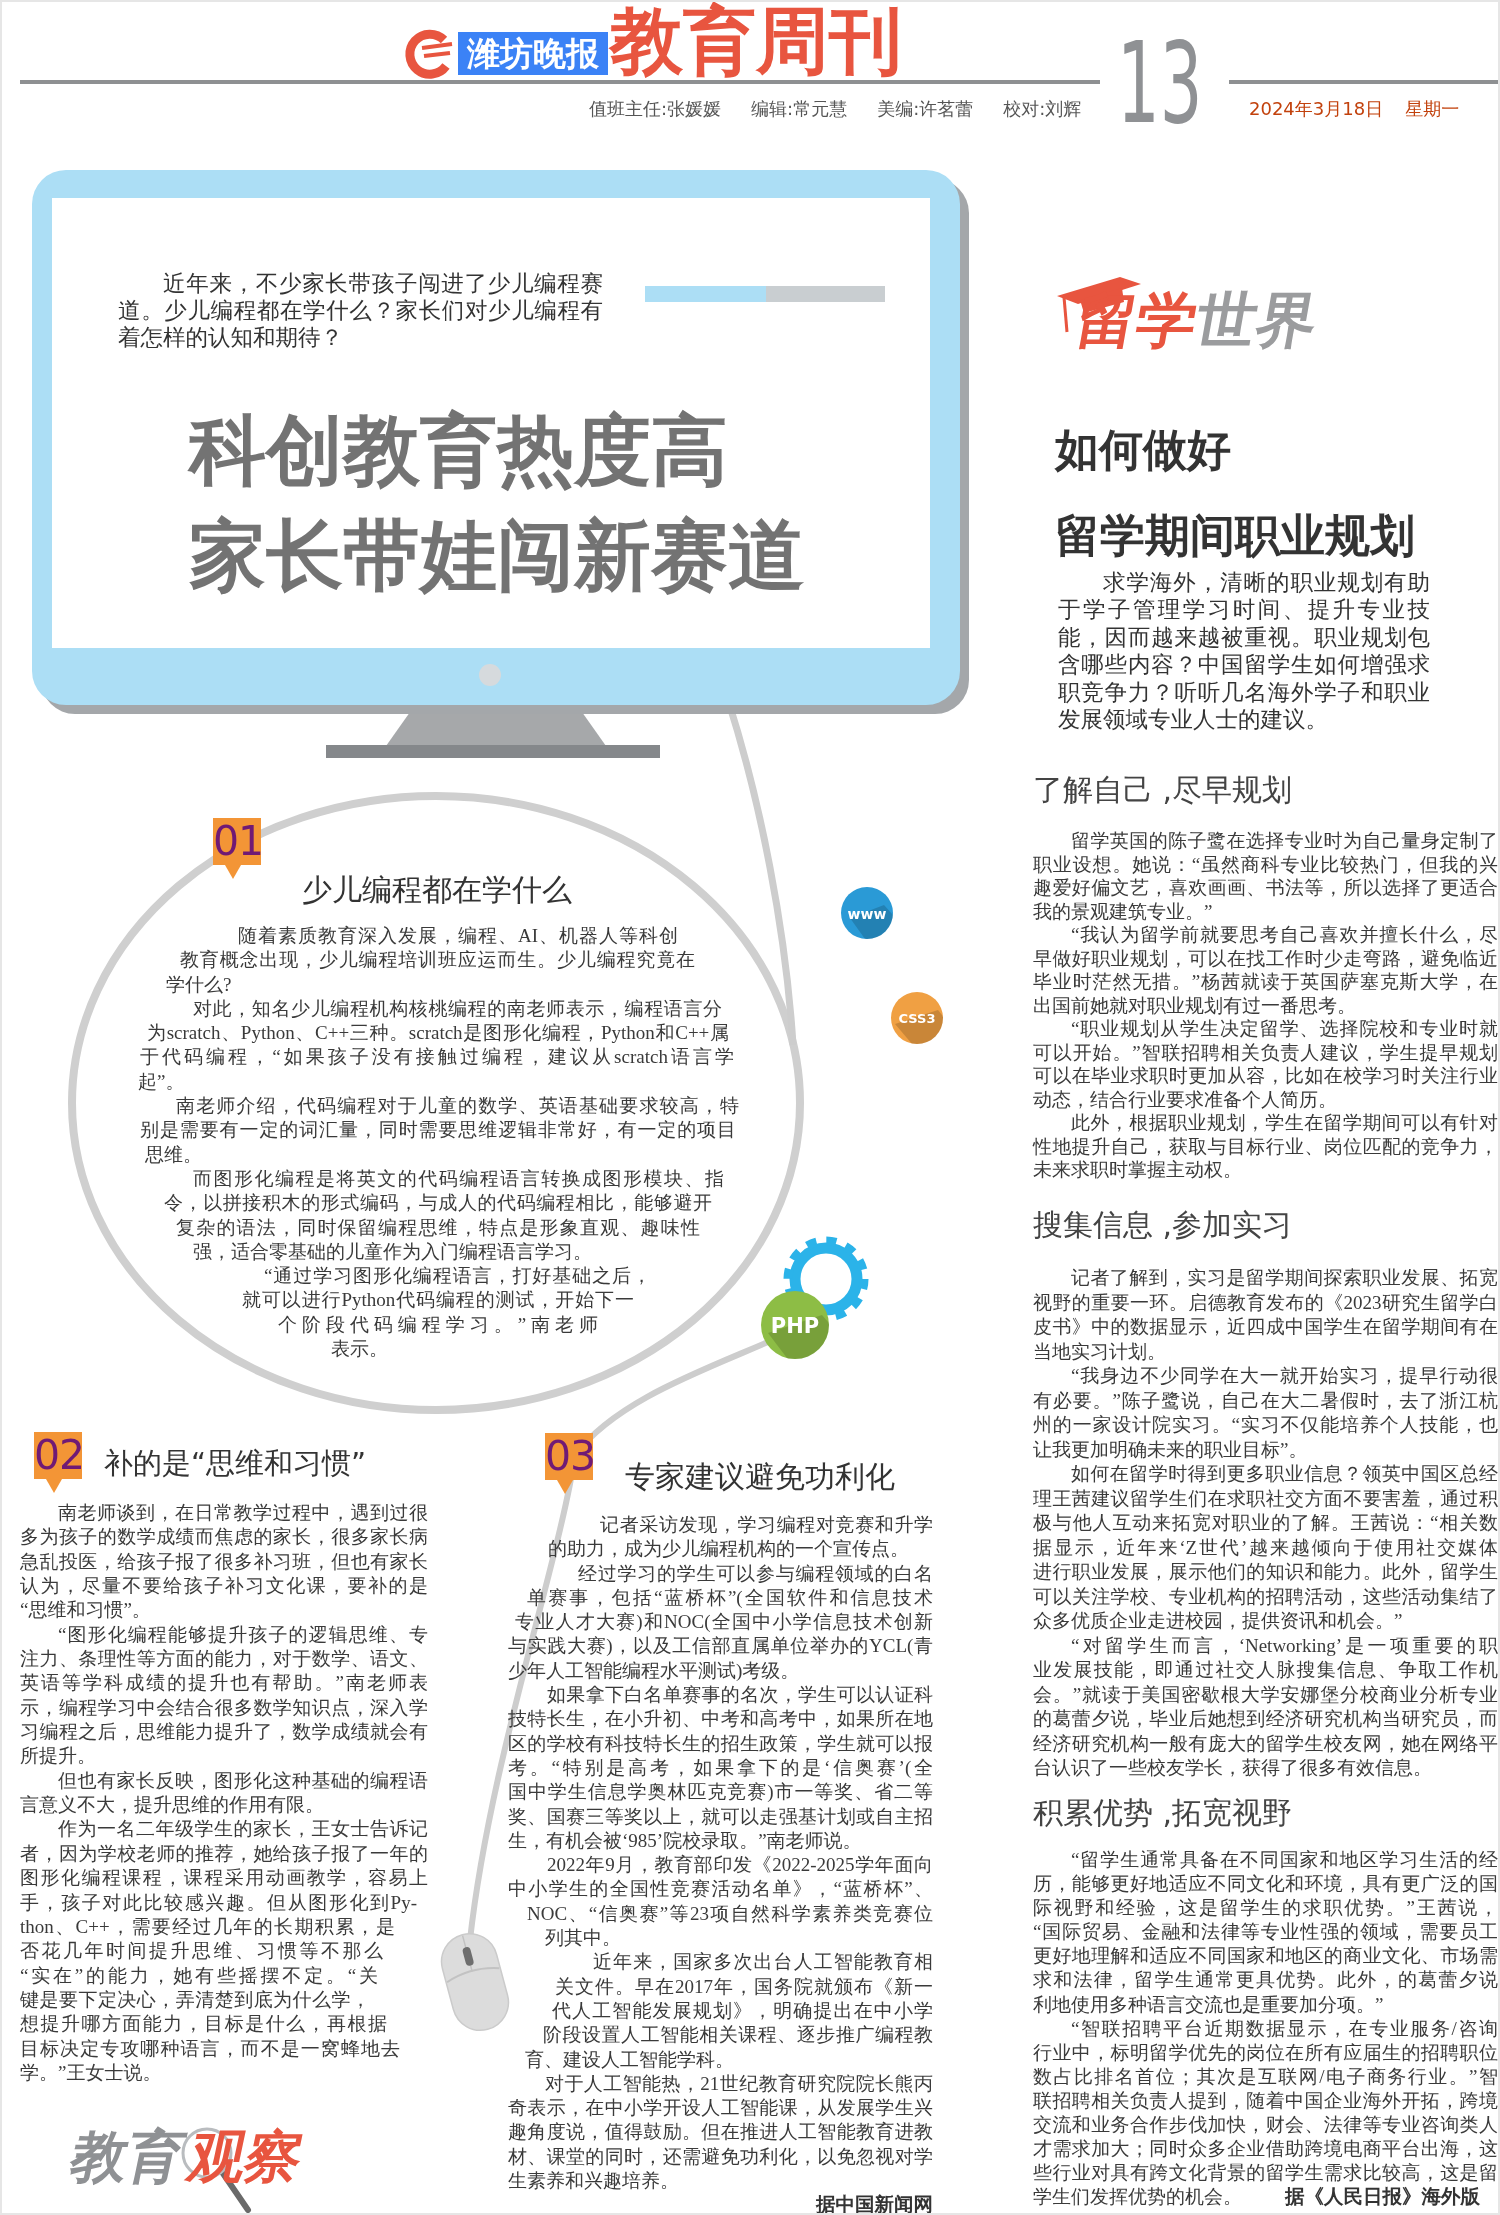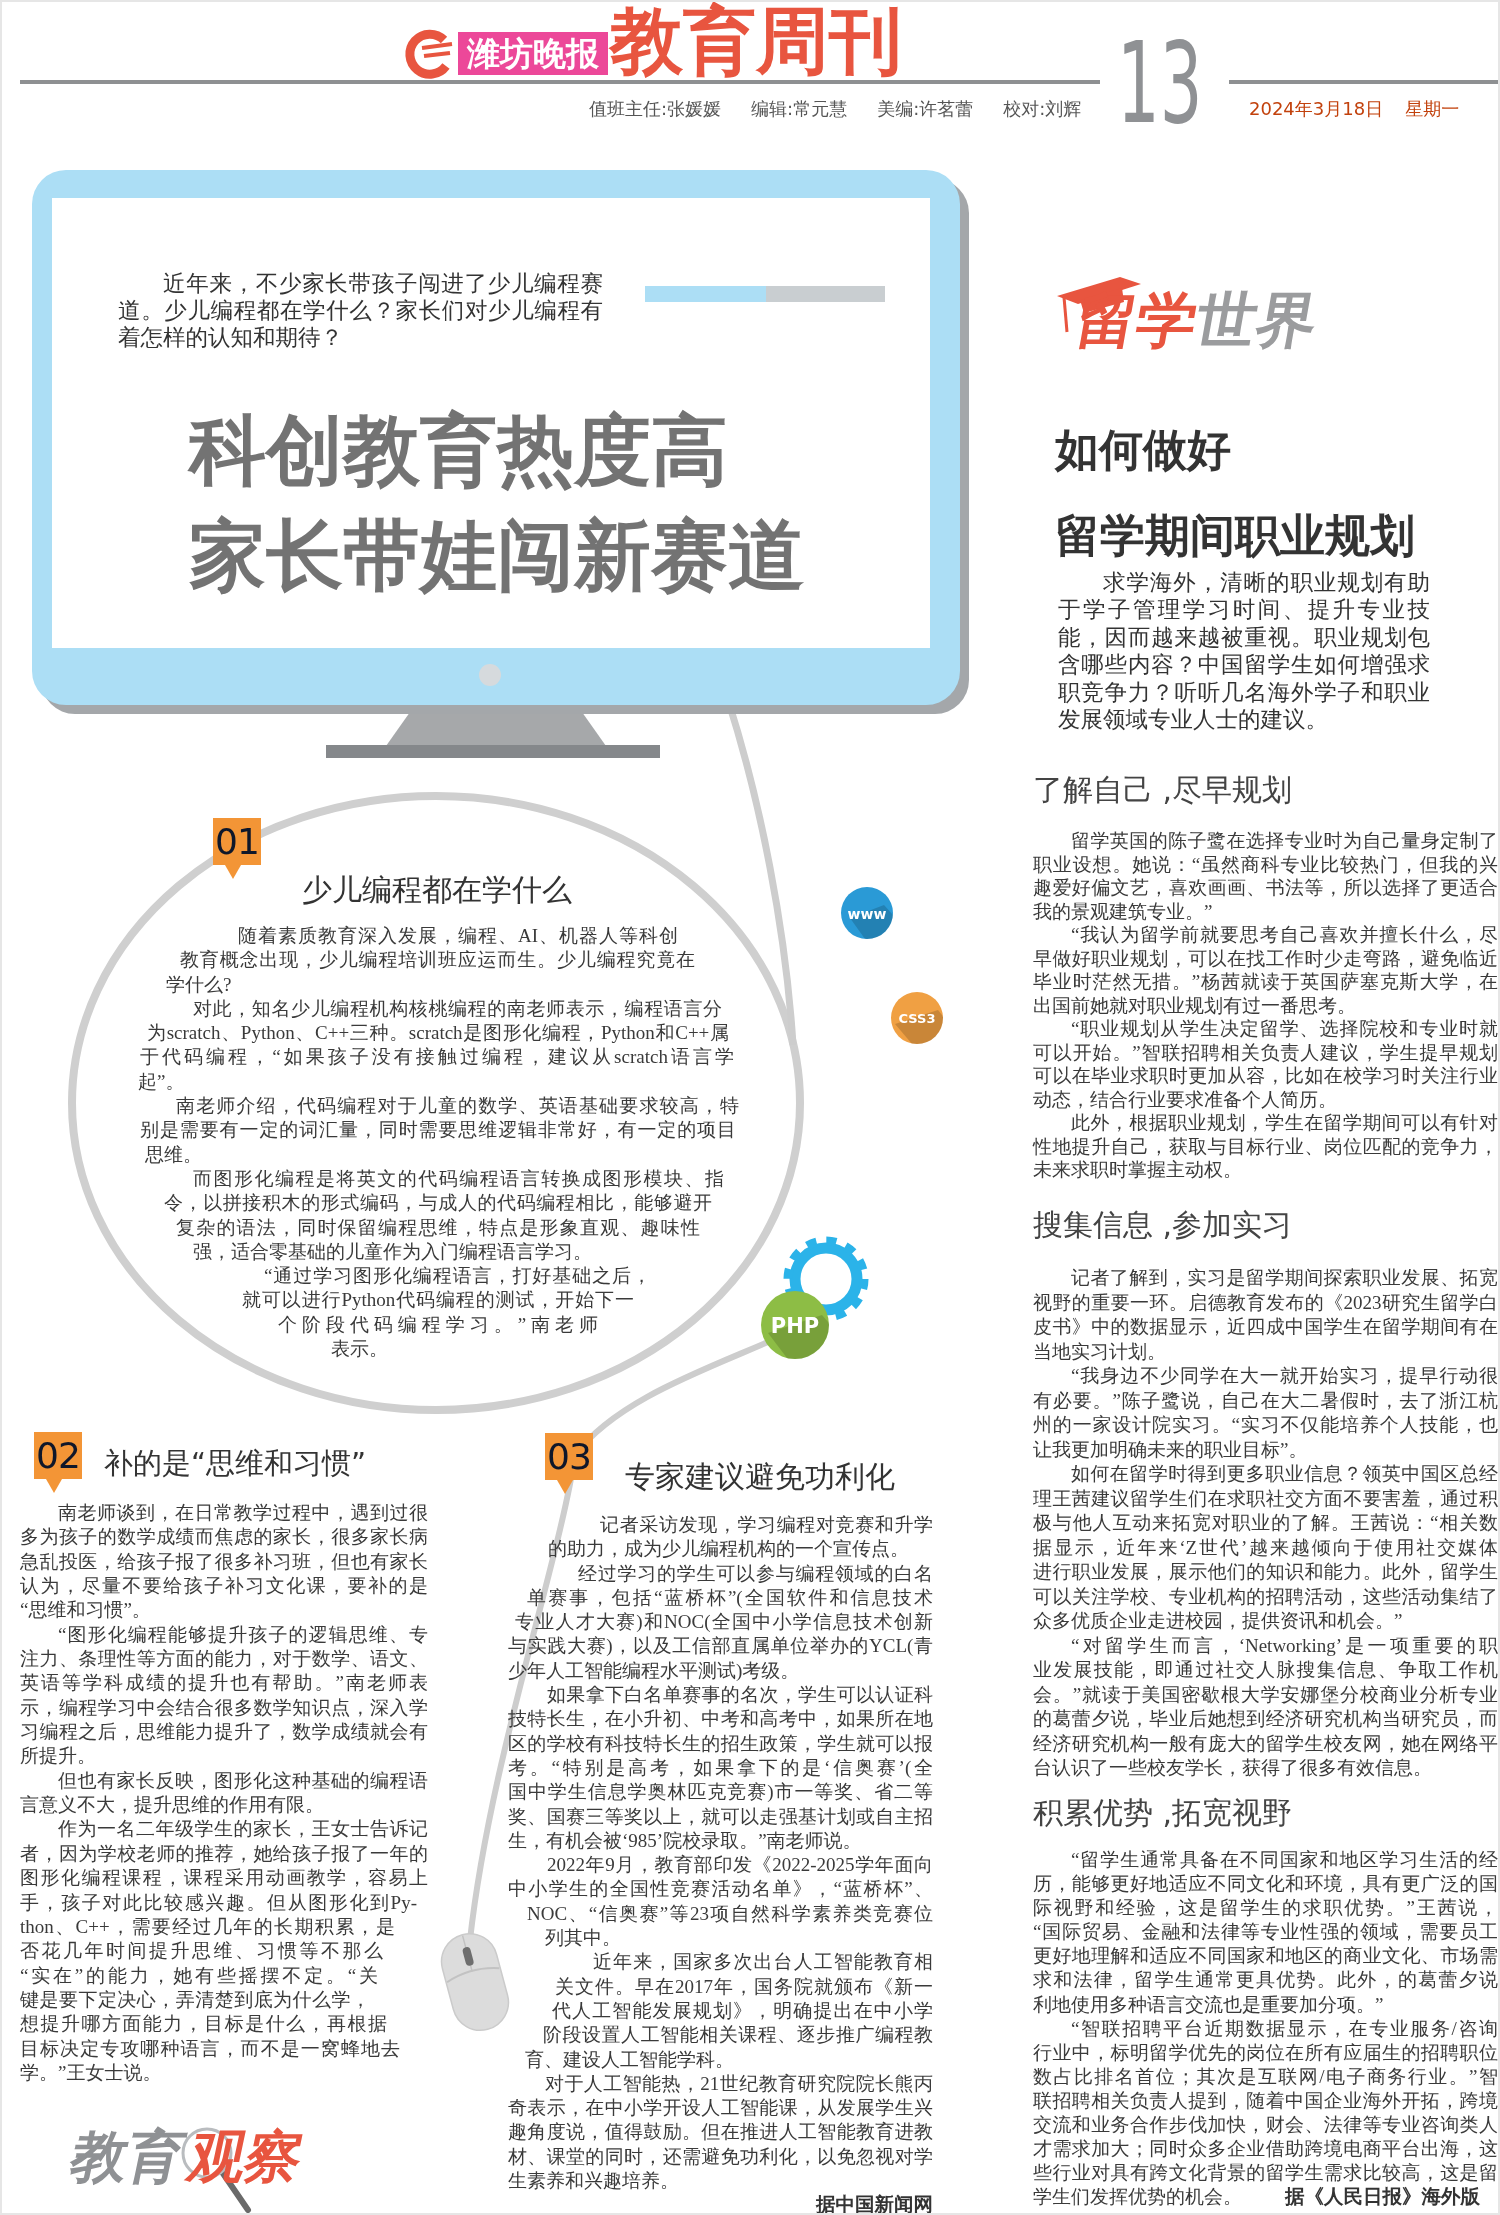--- a/index.html
+++ b/index.html
@@ -3,21 +3,21 @@
 <meta charset="utf-8">
 <style>
   html,body{margin:0;padding:0;background:#fff;}
   .page{position:relative;width:1500px;height:2215px;overflow:hidden;background:#fff;
         font-family:"DejaVu Sans",sans-serif;color:#333;}
   .page-border{position:absolute;left:0;top:0;width:1500px;height:2215px;box-sizing:border-box;
         border:2px solid #e6e6e6;z-index:9;pointer-events:none;}
   .art{position:absolute;left:0;top:0;z-index:0;}
 
   
-  .brand-box{position:absolute;left:458px;top:32px;width:150px;height:43px;background:#ec4899;color:#fff;
+  .brand-box{position:absolute;left:458px;top:32px;width:150px;height:43px;background:#3b82f6;color:#fff;
         font-family:"DejaVu Serif",serif;font-weight:bold;font-size:33px;line-height:43px;text-align:center;z-index:2;}
   .brand-title{position:absolute;left:610px;top:2px;font-family:"DejaVu Serif",serif;font-weight:bold;
         font-size:73px;line-height:76px;color:#e8553f;white-space:nowrap;z-index:2;}
   .rule{position:absolute;top:80px;height:4px;background:#8e9092;}
   .staff{position:absolute;left:589px;top:98px;font-size:18px;line-height:22px;color:#555;white-space:nowrap;display:flex;gap:30px;}
   .page-no{position:absolute;left:1117px;top:27px;font-size:112px;line-height:112px;color:#8f9194;
         transform:scaleX(0.6);transform-origin:left top;white-space:nowrap;}
   .date{position:absolute;left:1249px;top:98px;font-size:18px;line-height:22px;color:#c2410c;white-space:nowrap;display:flex;gap:22px;}
 
   
@@ -30,21 +30,21 @@
   .headline{position:absolute;left:189px;top:398px;font-weight:bold;font-size:77px;line-height:105px;color:#737373;z-index:3;white-space:nowrap;}
 
   
   .lines{position:absolute;z-index:3;font-family:"Liberation Serif","DejaVu Serif",serif;color:#3a3a3a;}
   .lines.sans{font-family:"DejaVu Sans",sans-serif;color:#333;}
   .lines .ln{display:block;box-sizing:border-box;white-space:nowrap;overflow:visible;text-align:justify;text-align-last:justify;}
   .lines .ln.start{padding-left:2em;}
   .lines .ln.end{text-align:left;text-align-last:left;}
 
   .sec-title{position:absolute;font-size:30px;line-height:36px;color:#333;white-space:nowrap;z-index:3;}
-  .badge{position:absolute;width:48px;height:47px;background:#f39536;color:#0f172a;font-size:36px;line-height:47px;
+  .badge{position:absolute;width:48px;height:47px;background:#f39536;color:#701a75;font-size:41px;line-height:47px;
         text-align:center;letter-spacing:-1px;z-index:4;}
   .badge::after{content:"";position:absolute;left:12px;bottom:-14px;border-left:8px solid transparent;
         border-right:8px solid transparent;border-top:14px solid #f39536;}
   .source{position:absolute;font-weight:bold;font-size:19.5px;line-height:24px;color:#333;white-space:nowrap;z-index:3;}
 
   
   .abroad-logo{position:absolute;left:1077px;top:290px;font-size:60px;line-height:60px;font-weight:bold;white-space:nowrap;
         transform:skewX(-10deg);z-index:2;}
   .abroad-logo .p1{color:#e8553f;}
   .abroad-logo .p2{color:#9b9c9e;}

